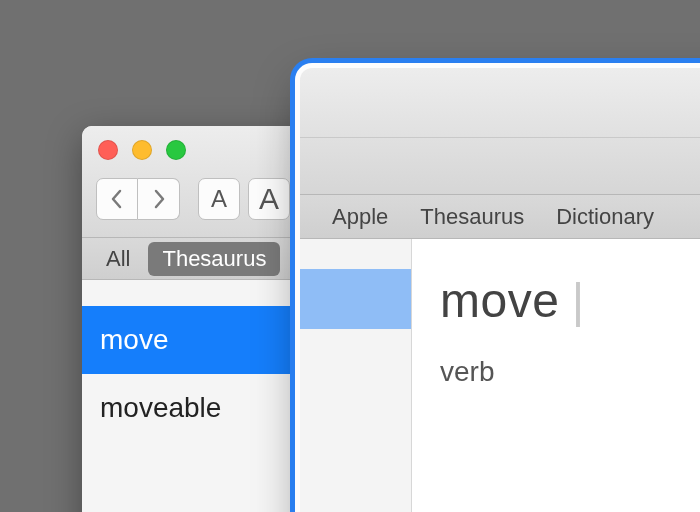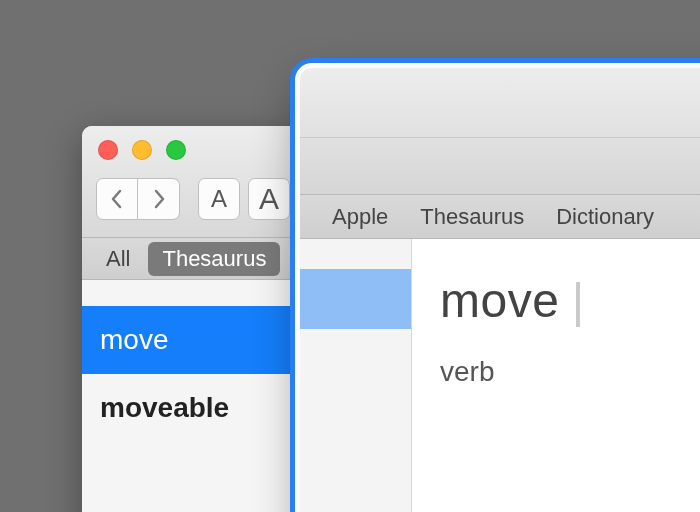--- a/index.html
+++ b/index.html
@@ -85,21 +85,21 @@
   .bg-body { display: flex; height: calc(100% - 154px); }
   .bg-sidebar {
     width: 210px;
     background: #f5f5f5;
     border-right: 1px solid #d7d7d7;
   }
   .bg-sb-item {
     padding: 18px 18px;
     font-size: 28px;
     color: #222;
-    font-weight: 700;
+    font-weight: 400;
   }
   .bg-sb-item.sel {
     background: #157efb;
     color: #fff;
     font-weight: 400;
   }
   .sb-spacer { height: 26px; }
 
   
   .fg-window {

